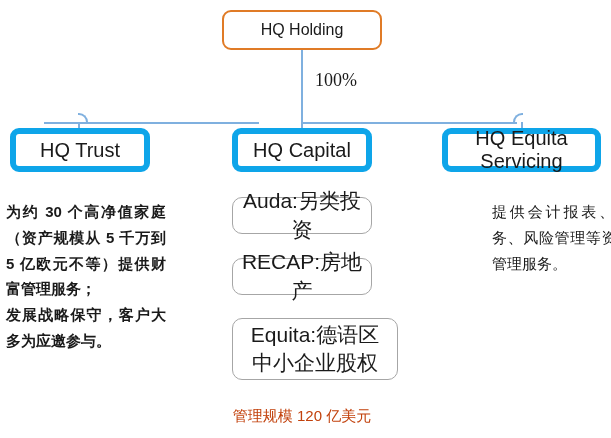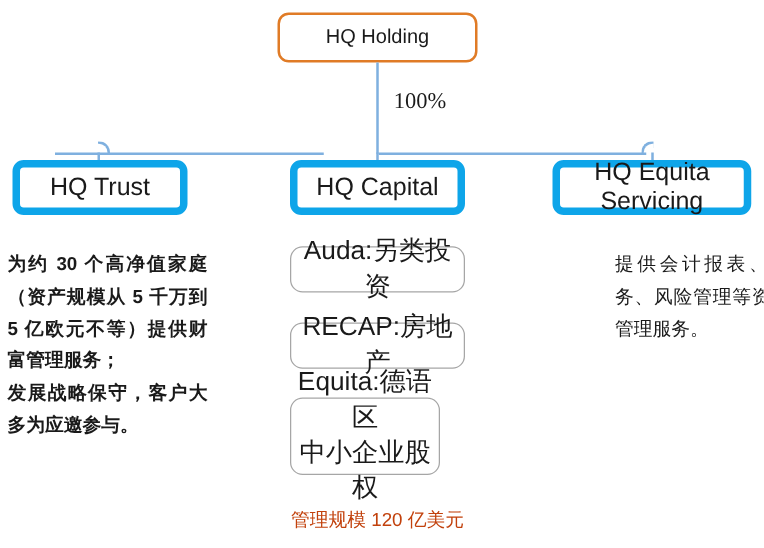--- a/index.html
+++ b/index.html
@@ -134,21 +134,21 @@
 发展战略保守，客户大多为应邀参与。</div>
 
   <div class="node node-sub" style="left:232px; top:197px; width:140px; height:37px;">
     <span>Auda:另类投资</span>
   </div>
 
   <div class="node node-sub" style="left:232px; top:258px; width:140px; height:37px;">
     <span>RECAP:房地产</span>
   </div>
 
-  <div class="node node-sub" style="left:232px; top:318px; width:120px; height:62px; white-space:pre-line;">
+  <div class="node node-sub" style="left:232px; top:318px; width:166px; height:62px; white-space:pre-line;">
     <span style="white-space:pre-line;">Equita:德语区
 中小企业股权</span>
   </div>
 
   <div class="caption" style="left:232px; top:407px; width:140px;">管理规模 120 亿美元</div>
 
   <div class="body-text" style="left:464px; top:199px; width:140px;margin-left:28px;">提供会计报表、税务、风险管理等资产管理服务。</div>
 
 </div>
 

